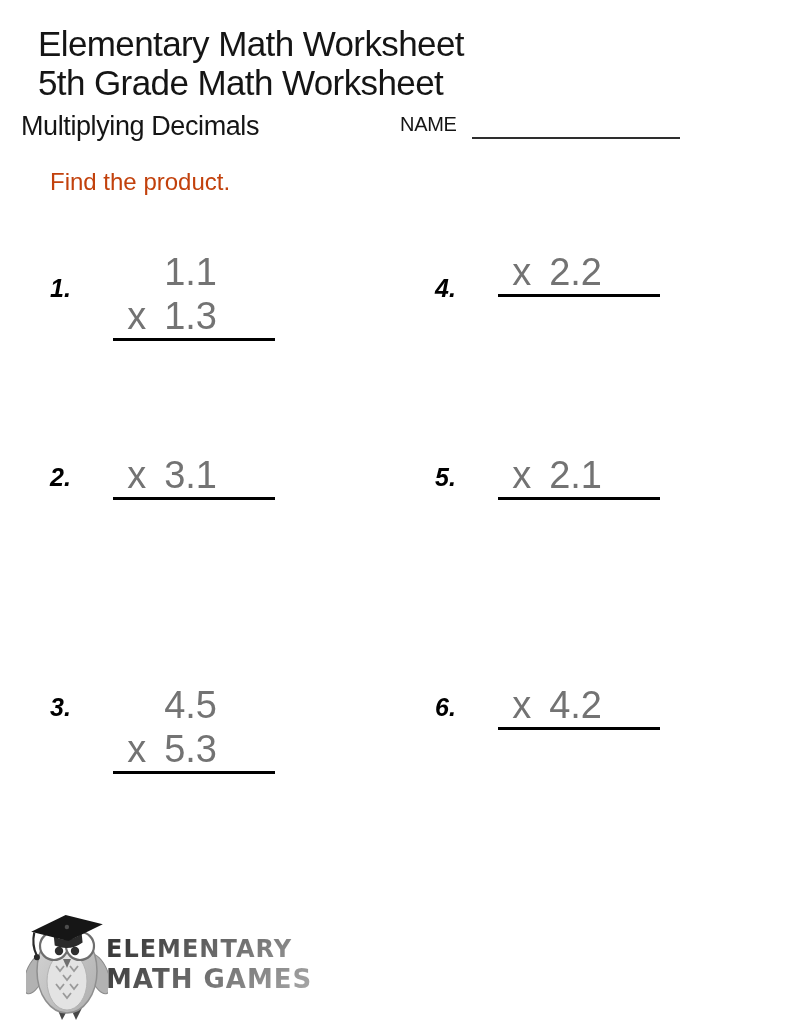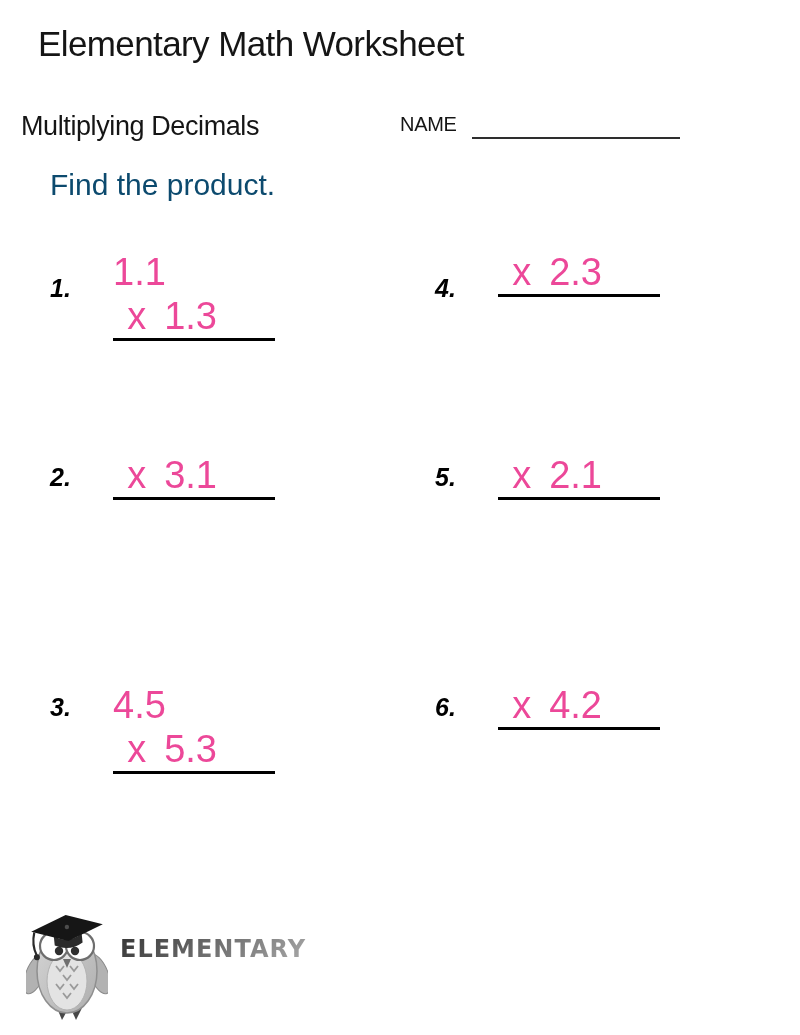--- a/index.html
+++ b/index.html
@@ -26,72 +26,73 @@
   .name-row {
     position:absolute; left:400px; top:113px;
     font-size:20px; letter-spacing:-0.3px; color:#151515;
   }
   .name-line {
     position:absolute; left:472px; top:137px;
     width:285px; height:2px; background:#2e2e2e;
   }
   .instructions {
     position:absolute; left:50px; top:168px;
-    font-size:30px; color:#0c4a6e;
+    font-size:24px; color:#c2410c;
   }
 
   
   .problem { position:absolute; width:250px; height:112px; }
   .col-left  { left:45px; }
   .col-right { left:430px; }
   .row-1 { top:248px; }
   .row-2 { top:451px; }
   .row-3 { top:681px; }
   .plabel {
     position:absolute; left:5px; top:12px;
     font-size:25px; font-weight:bold; font-style:italic; color:#000;
   }
   .row-1 .plabel { top:26px; }
   .work {
     position:absolute; left:68px; top:2px; width:162px;
     border-bottom:3px solid #000;
   }
   .op {
     height:44px; line-height:44px;
-    font-size:38px; color:#ec4899;
-    text-align:left; padding-right:58px;
+    font-size:38px; color:#737373;
+    text-align:right; padding-right:58px;
   }
   .bottomrow { display:flex; justify-content:flex-end; align-items:center; }
   .sign { margin-right:18px; font-size:38px; }
 
   
   .owl { position:absolute; left:26px; top:910px; }
   .logo-text {
     position:absolute; left:106px; top:934px;
     font-family:"DejaVu Sans", sans-serif;
     font-weight:bold; line-height:30px;
     background:linear-gradient(135deg, #3a3a3a 10%, #a3a3a3 95%);
     -webkit-background-clip:text; background-clip:text;
     color:transparent;
   }
-  .logo-line1 { font-size:24px; letter-spacing:1px;margin-left:14px; }
+  .logo-line1 { font-size:24px; letter-spacing:1px; }
   .logo-line2 { font-size:26px; letter-spacing:1px; }
   .site-url {
     position:absolute; left:390px; top:953px; width:390px;
     text-align:center; font-size:28px; color:#1a1a1a;
     letter-spacing:-0.3px;
   }
 </style>
 </head>
 <body>
 
 <div class="page">
 
   <div class="titles">
     <div>Elementary Math Worksheet</div>
+    <div>5th Grade Math Worksheet</div>
   </div>
   <div class="subtitle">Multiplying Decimals</div>
   <div class="name-row">NAME</div>
   <div class="name-line"></div>
   <div class="instructions">Find the product.</div>
 
   <div class="problem col-left row-1">
     <div class="plabel">1.</div>
     <div class="work">
       <div class="op">1.1</div>
@@ -121,21 +122,21 @@
         <span>5.3</span>
       </div>
     </div>
   </div>
 
   <div class="problem col-right row-1">
     <div class="plabel">4.</div>
     <div class="work">
       <div class="op bottomrow">
         <span class="sign">x</span>
-        <span>2.3</span>
+        <span>2.2</span>
       </div>
     </div>
   </div>
 
   <div class="problem col-right row-2">
     <div class="plabel">5.</div>
     <div class="work">
       <div class="op bottomrow">
         <span class="sign">x</span>
         <span>2.1</span>
@@ -192,15 +193,16 @@
         <path d="M27 25 q14 9 28 0 l0 9 q-14 8 -28 0 z" fill="#2a2a2a"></path>
         <path d="M41 5 L77 18 L41 31 L5 18 Z" fill="#161616"></path>
         <circle cx="41" cy="17" r="2.2" fill="#4d4d4d"></circle>
         <path d="M8 19 q-4 12 0 23" stroke="#2a2a2a" stroke-width="2.2" fill="none"></path>
         <circle cx="8" cy="44" r="3" fill="#2a2a2a"></circle>
       </g>
     </svg>
   </div>
   <div class="logo-text">
     <div class="logo-line1">ELEMENTARY</div>
+    <div class="logo-line2">MATH GAMES</div>
   </div>
 
 </div>
 
 </body></html>

